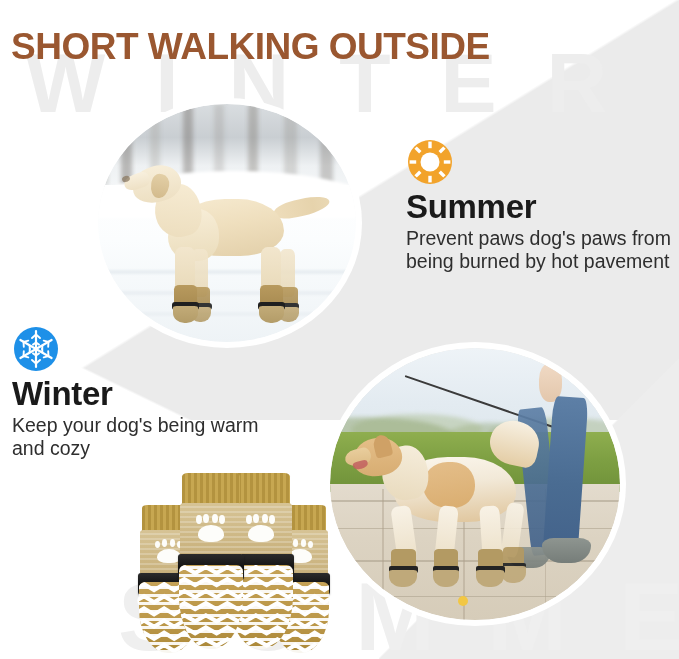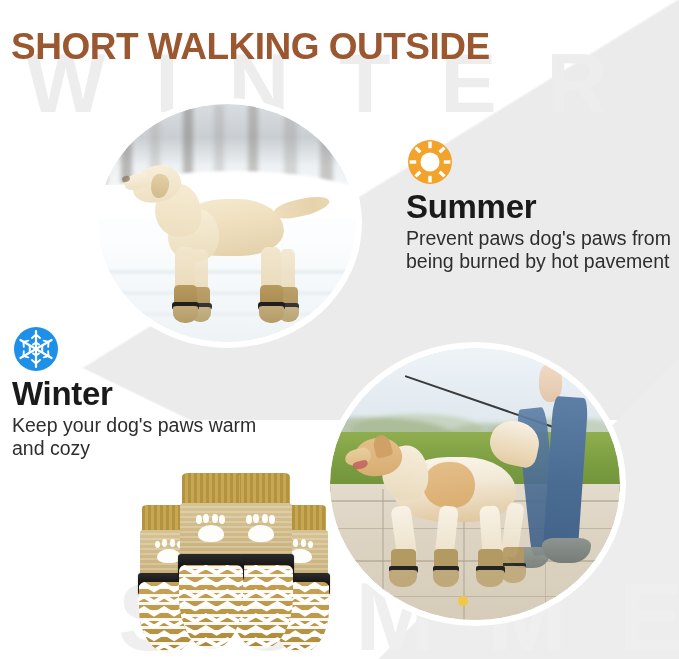--- a/index.html
+++ b/index.html
@@ -637,16 +637,16 @@
         <path d="M36.5 31.2 L36.2 26.3 M36.5 31.2 L31.7 32.4"></path>
         <path d="M11.5 31.2 L11.8 26.3 M11.5 31.2 L16.3 32.4"></path>
         <path d="M36.5 16.8 L36.2 21.7 M36.5 16.8 L31.7 15.6"></path>
         <path d="M24 17.5 L21 19.6 M24 17.5 L27 19.6"></path>
         <path d="M24 30.5 L21 28.4 M24 30.5 L27 28.4"></path>
         <path d="M17.6 20.8 L17.8 24.2 M30.4 27.2 L30.2 23.8"></path>
         <path d="M17.6 27.2 L17.8 23.8 M30.4 20.8 L30.2 24.2"></path>
       </g>
     </svg>
     <div class="feature-heading">Winter</div>
-    <div class="feature-desc">Keep your dog's paws warm and cozy</div>
+    <div class="feature-desc">Keep your dog's being warm and cozy</div>
   </div>
 
 </div>
 
 </body></html>

